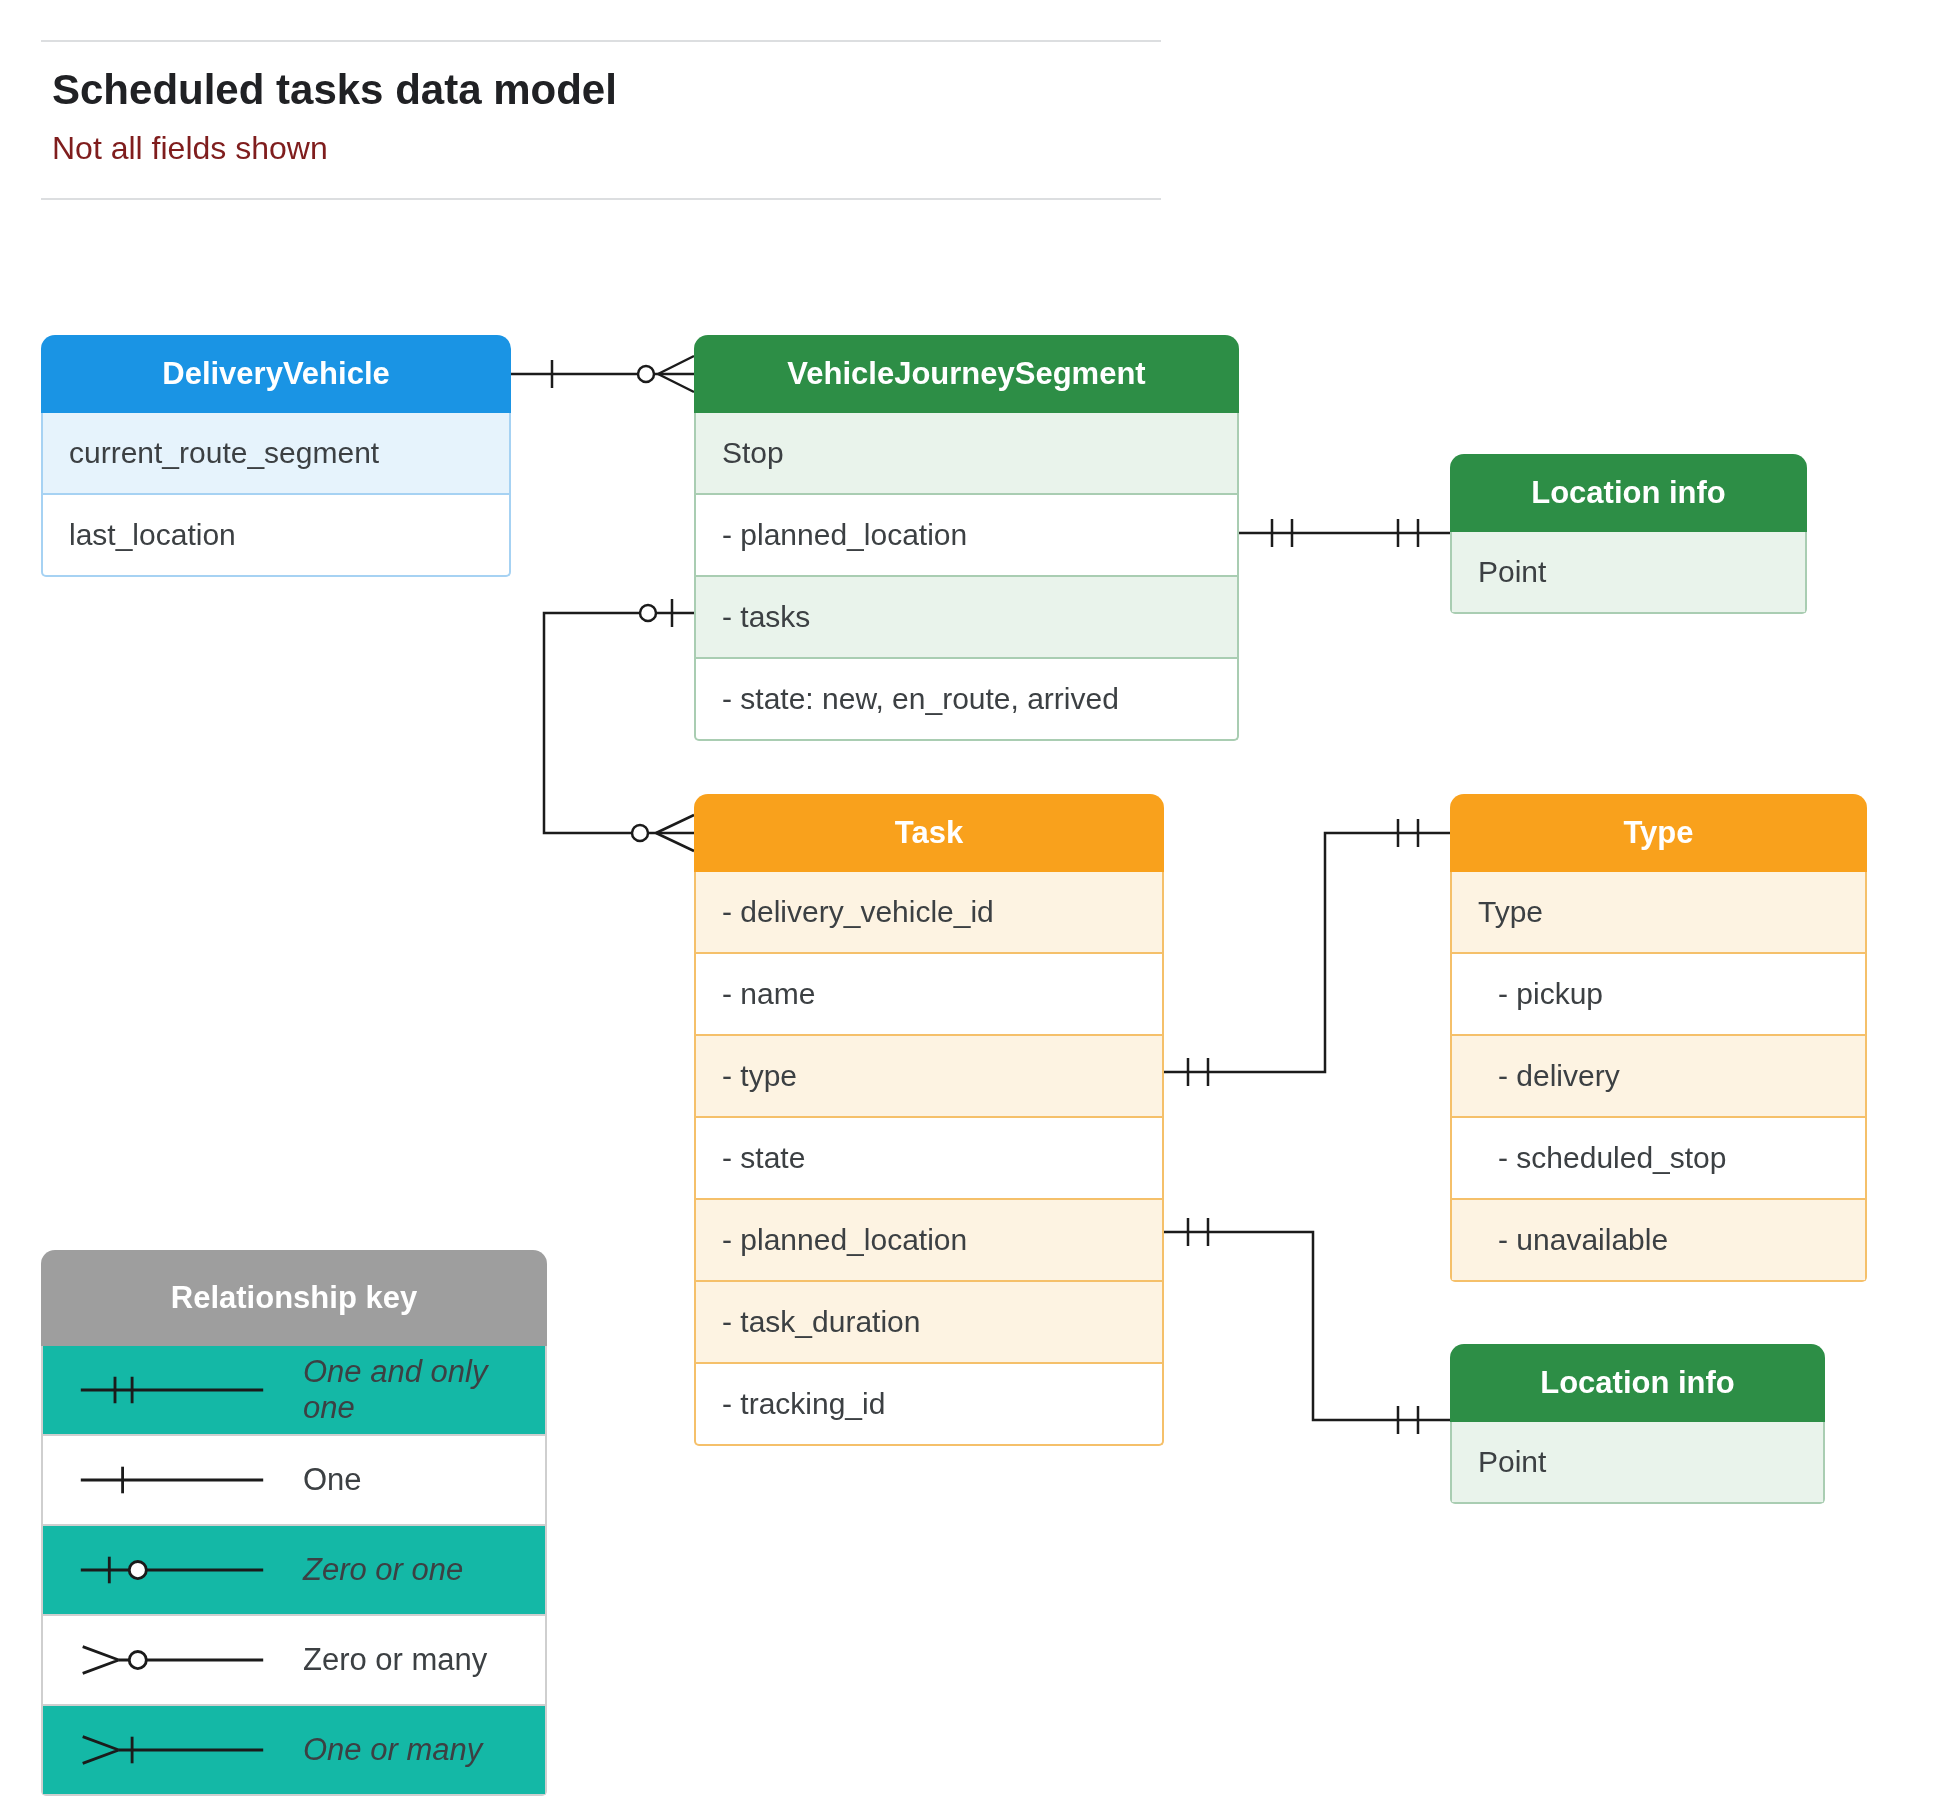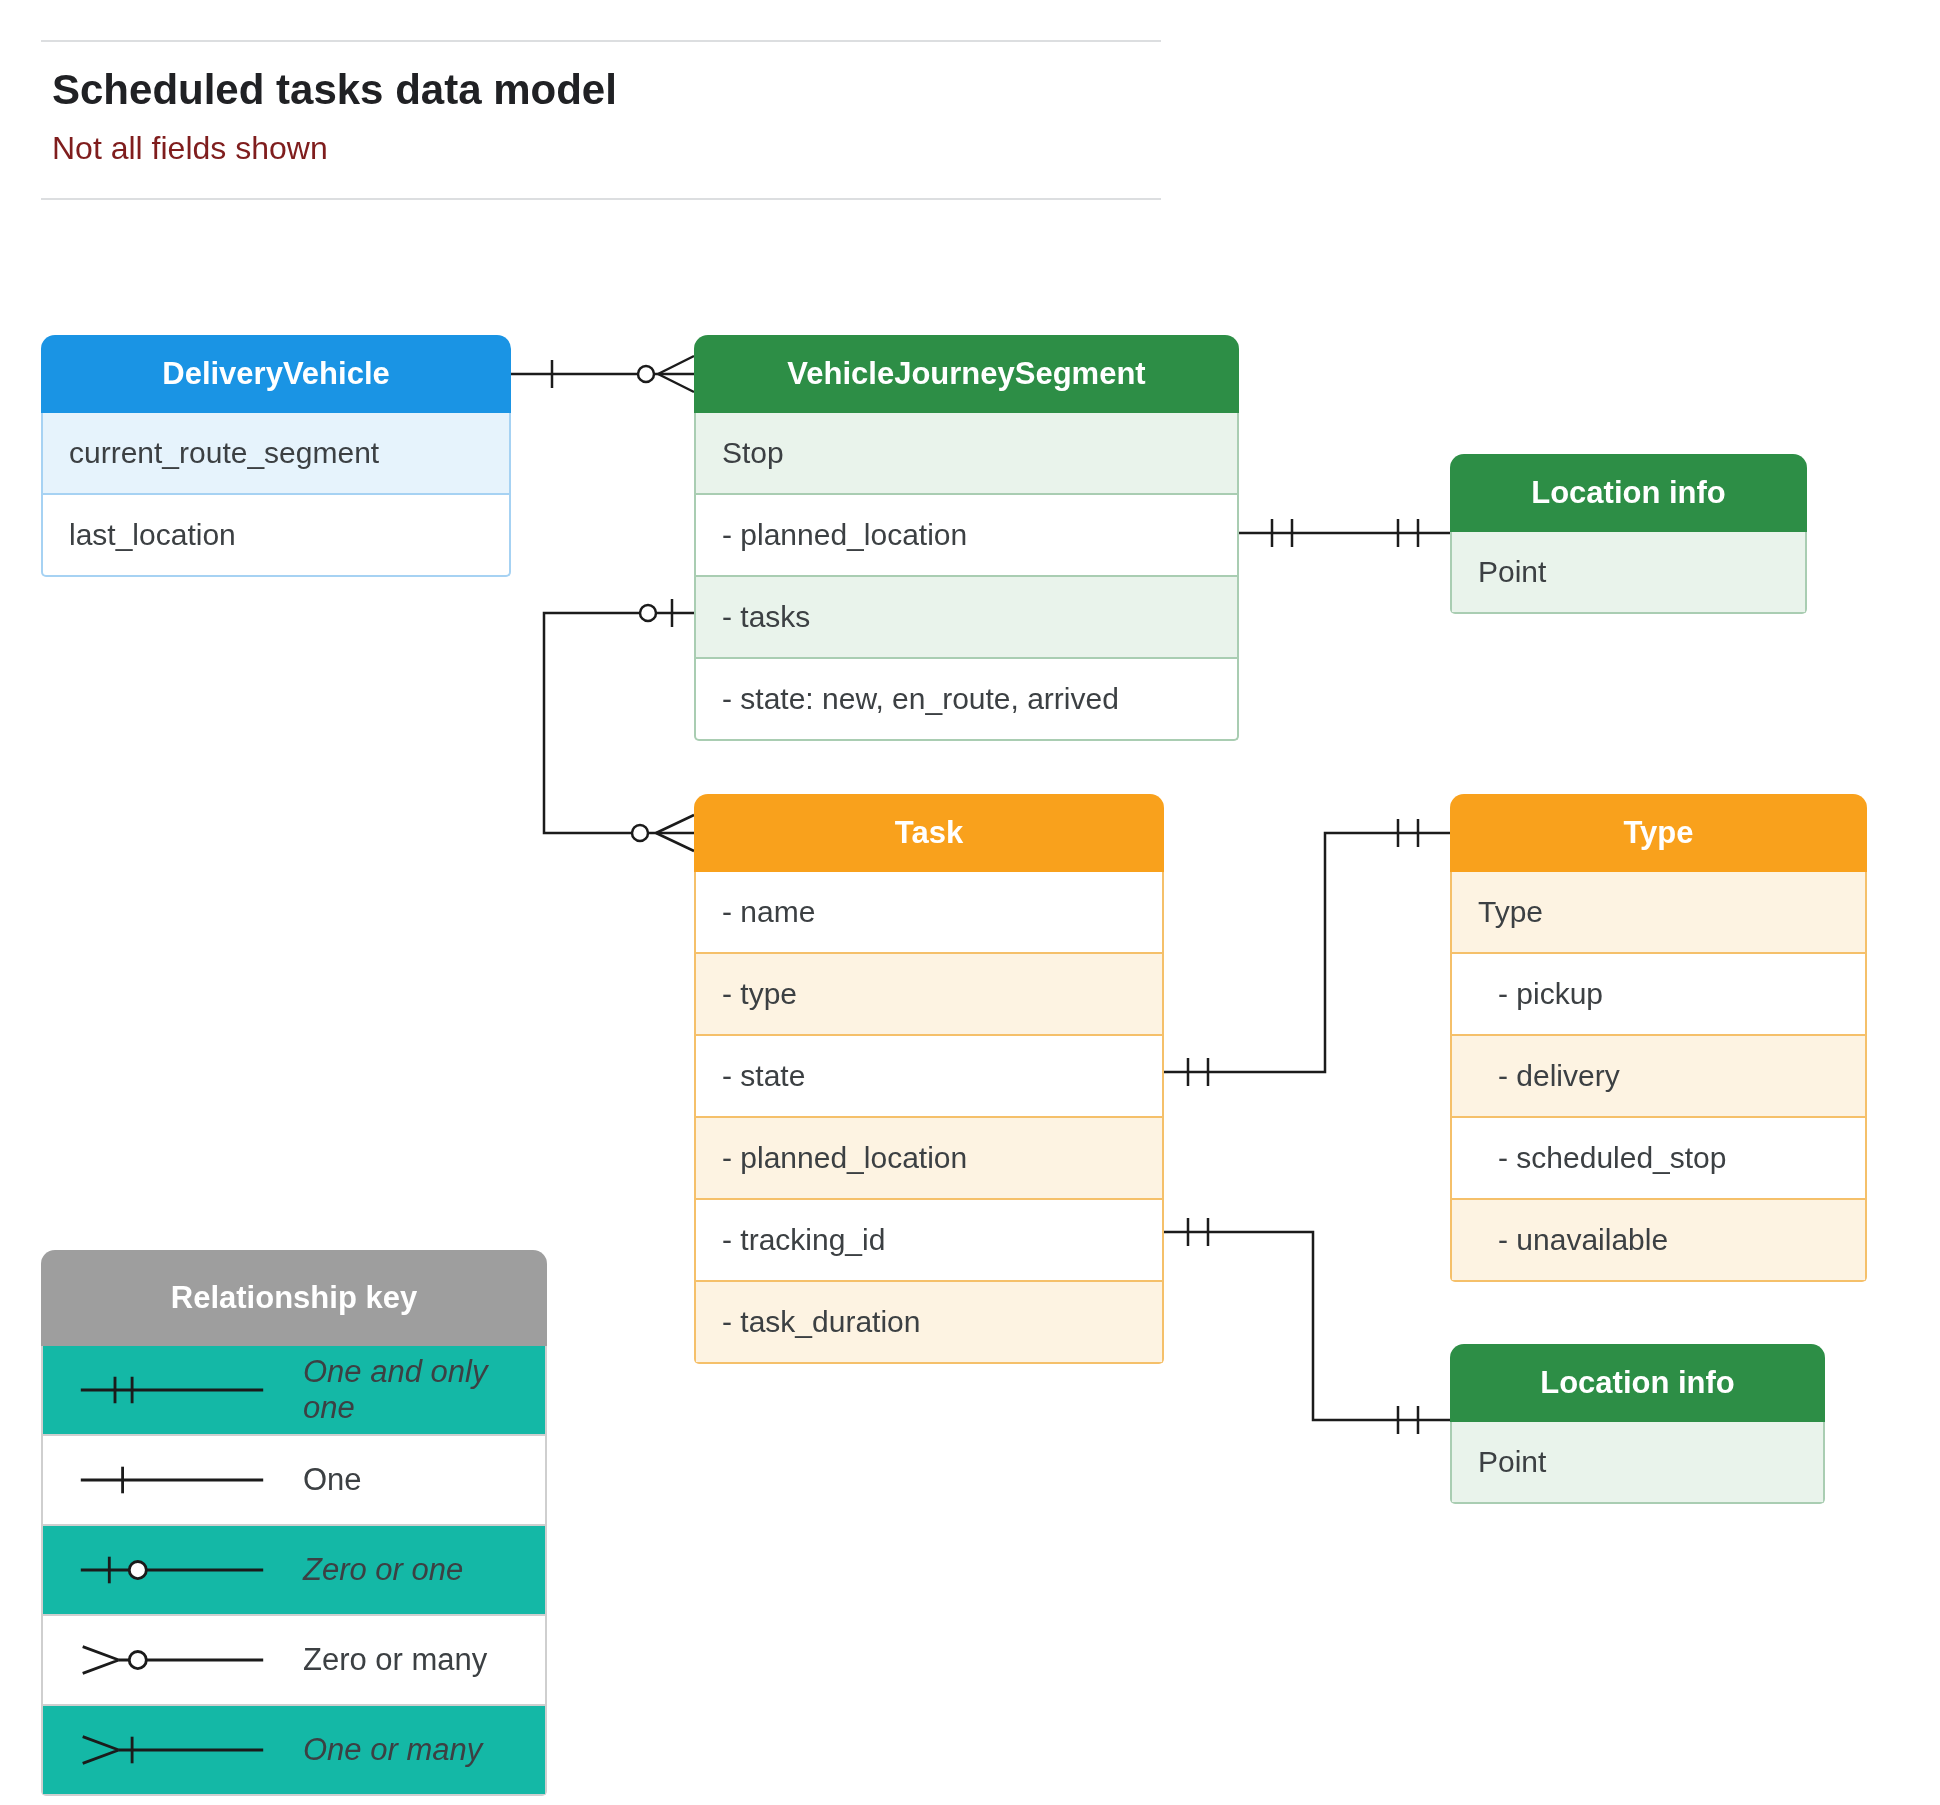--- a/index.html
+++ b/index.html
@@ -119,26 +119,27 @@
   <div class="entity green" style="left:1450px; top:454px; width:357px;">
     <div class="entity-header">Location info</div>
     <div class="entity-body">
       <div class="erow tint">Point</div>
     </div>
   </div>
 
   <div class="entity orange" style="left:694px; top:794px; width:470px;">
     <div class="entity-header">Task</div>
     <div class="entity-body">
+      <div class="erow tint">- delivery_vehicle_id</div>
       <div class="erow">- name</div>
       <div class="erow tint">- type</div>
       <div class="erow">- state</div>
       <div class="erow tint">- planned_location</div>
+      <div class="erow tint">- task_duration</div>
       <div class="erow">- tracking_id</div>
-      <div class="erow tint">- task_duration</div>
     </div>
   </div>
 
   <div class="entity orange" style="left:1450px; top:794px; width:417px;">
     <div class="entity-header">Type</div>
     <div class="entity-body">
       <div class="erow tint">Type</div>
       <div class="erow indent">- pickup</div>
       <div class="erow tint indent">- delivery</div>
       <div class="erow indent">- scheduled_stop</div>

